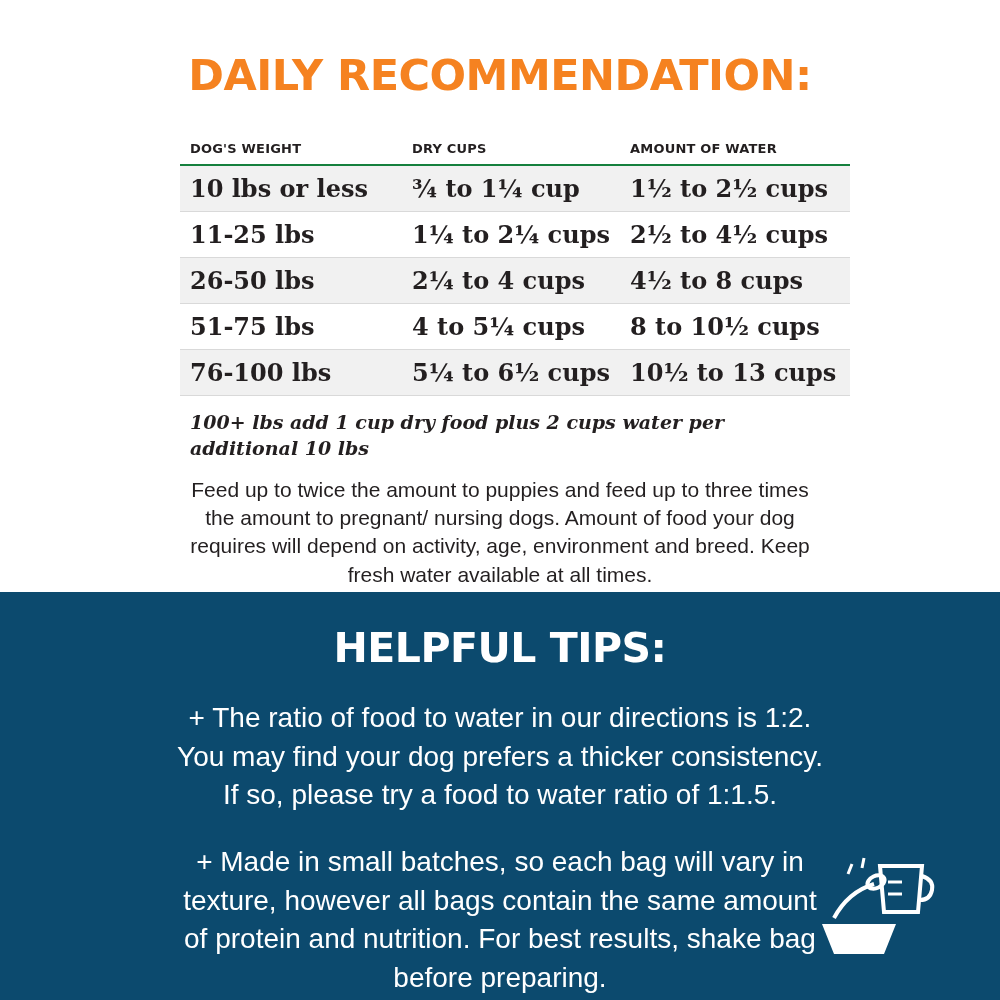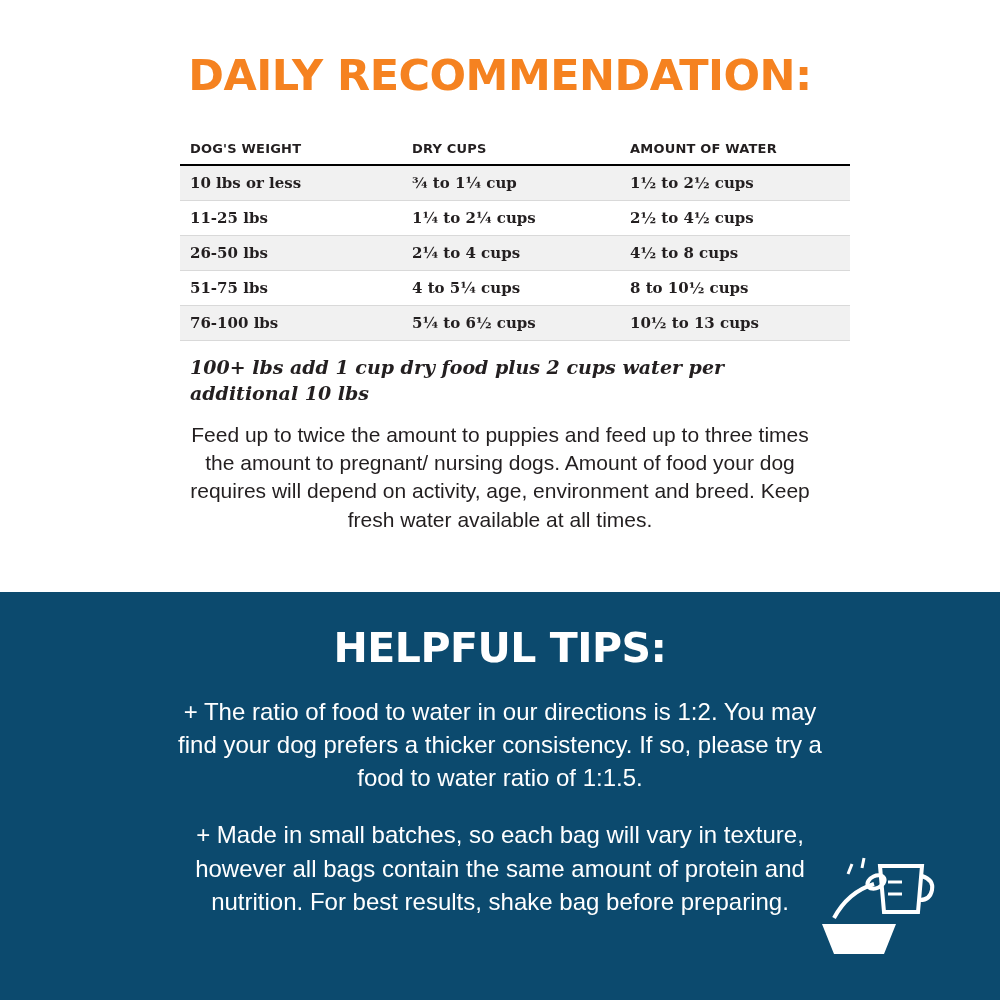--- a/index.html
+++ b/index.html
@@ -50,31 +50,31 @@
     table-layout: fixed;
   }
   table.feed-table th {
     text-align: left;
     font-family: "DejaVu Sans", sans-serif;
     font-weight: bold;
     font-size: 13px;
     letter-spacing: 0.2px;
     color: #231f20;
     padding: 4px 0 8px 10px;
-    border-bottom: 2px solid #000000;
+    border-bottom: 2px solid #15803d;
     text-transform: uppercase;
   }
   table.feed-table th.col-a { width: 212px; }
   table.feed-table th.col-b { width: 208px; }
   table.feed-table th.col-c { width: 220px; }
 
   table.feed-table td {
     font-family: "DejaVu Serif", serif;
     font-weight: bold;
-    font-size: 15px;
+    font-size: 24px;
     color: #231f20;
     padding: 8px 0 8px 10px;
     border-bottom: 1px solid #d9d9d9;
     white-space: nowrap;
   }
   table.feed-table tr.shaded td {
     background: #f1f1f1;
   }
 
   .note-bold {
@@ -118,21 +118,21 @@
     line-height: 1.1;
   }
   .tips-list {
     margin: 18px auto 0 auto;
     width: 660px;
     text-align: center;
   }
   .tip {
     color: #ffffff;
     font-family: "Liberation Sans", sans-serif;
-    font-size: 24px;
+    font-size: 28px;
     line-height: 1.38;
     margin-bottom: 18px;
   }
 
   .kettle-icon {
     position: absolute;
     right: 62px;
     bottom: 36px;
     width: 120px;
     height: 110px;

